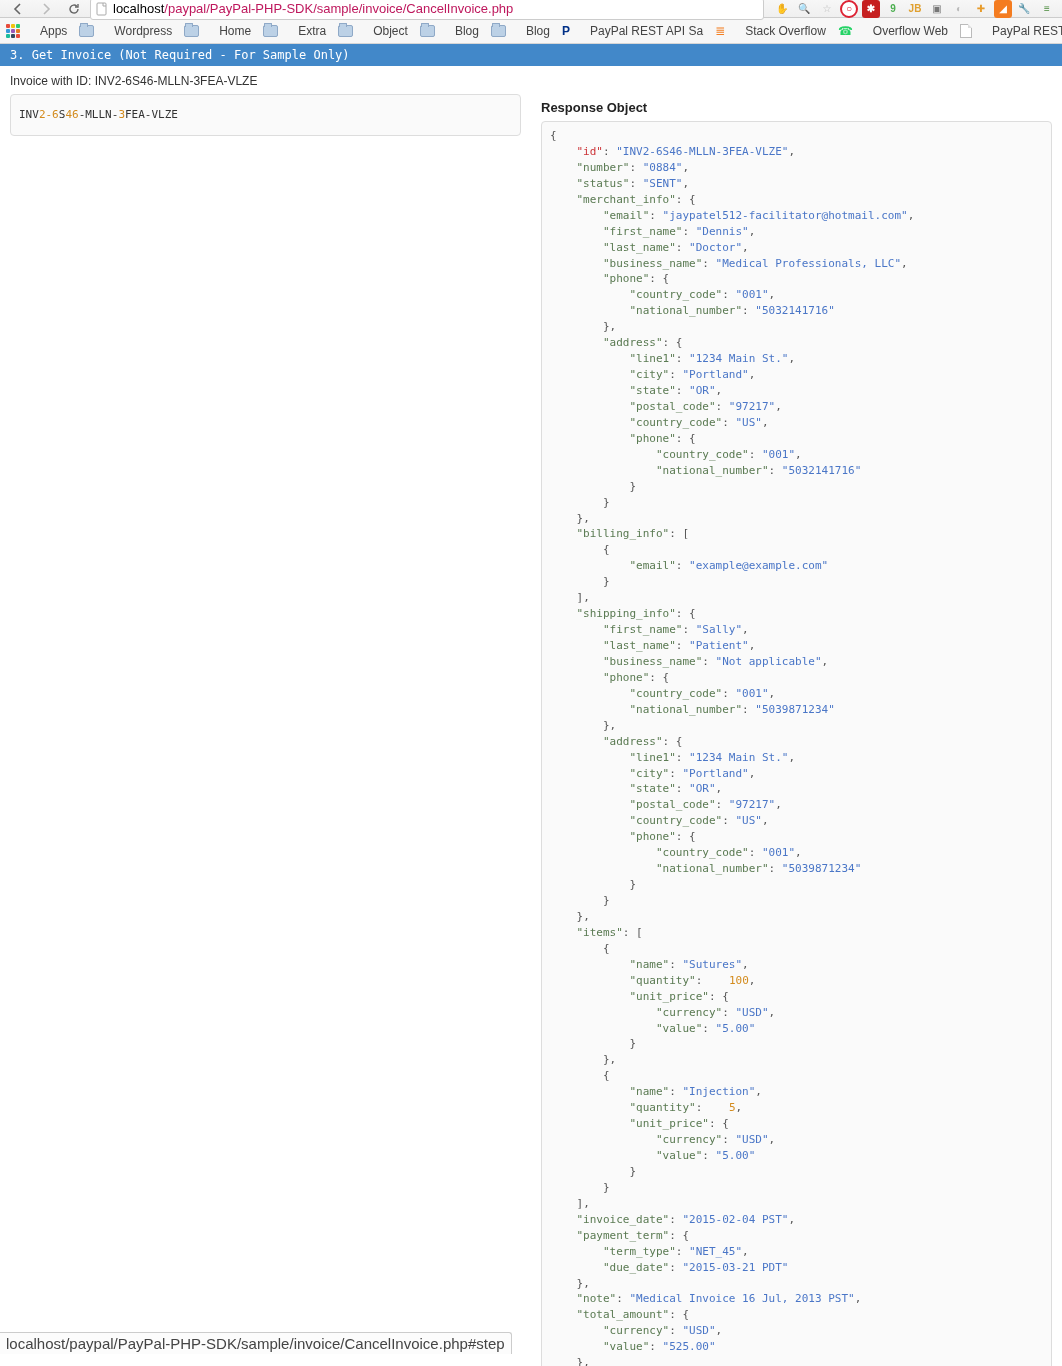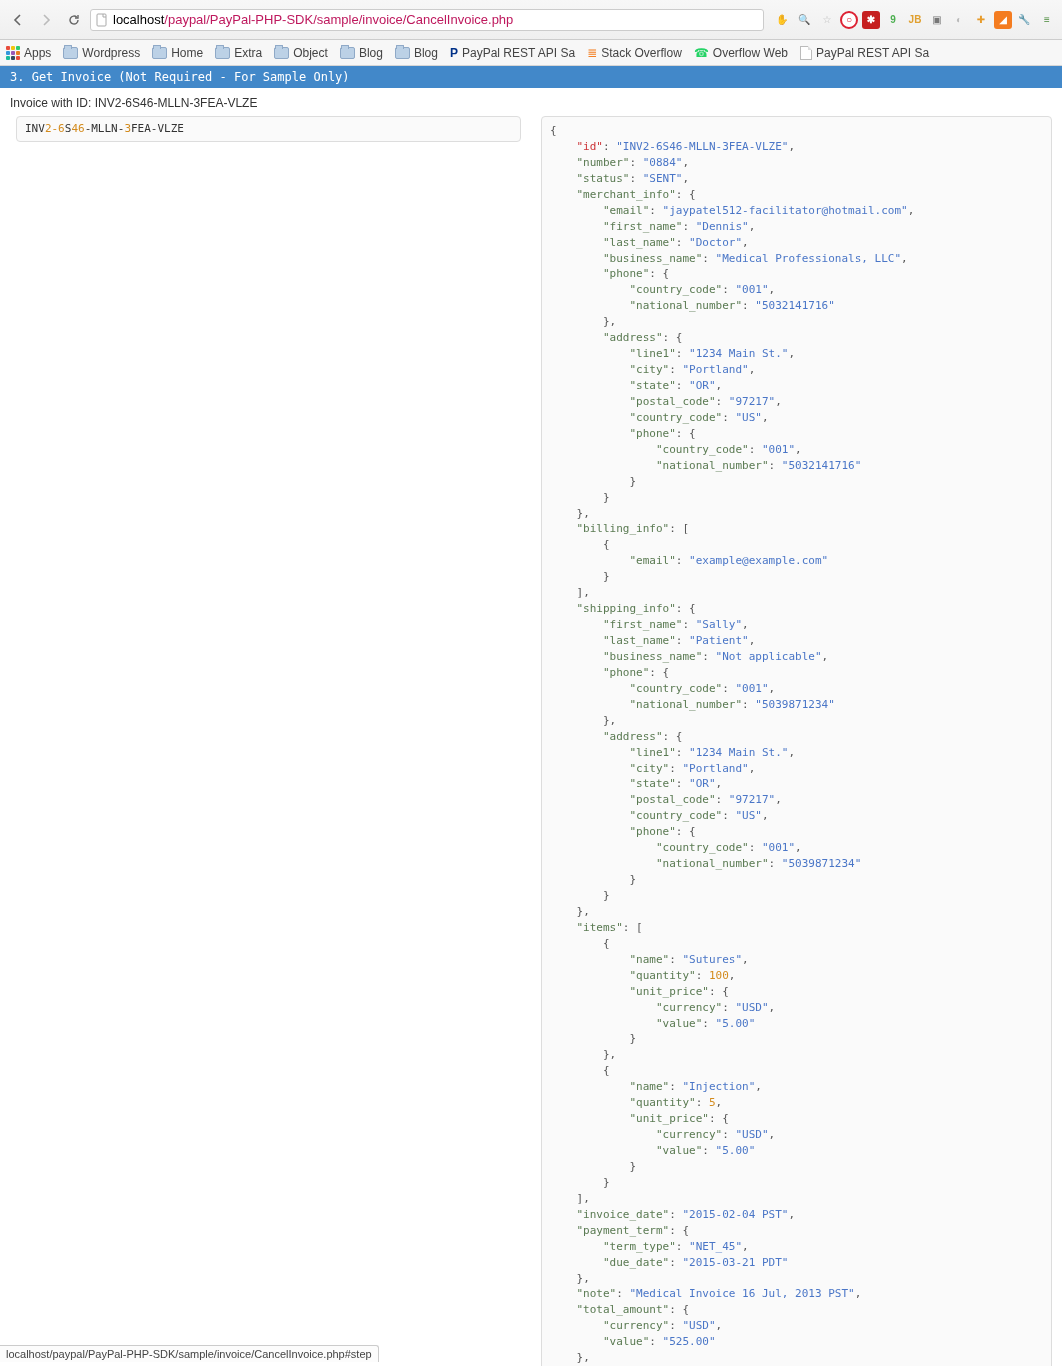--- a/index.html
+++ b/index.html
@@ -1,57 +1,57 @@
 <!DOCTYPE html>
 <html><head>
 <meta charset="utf-8">
 <style>
   * { box-sizing: border-box; margin: 0; padding: 0; }
   body { font-family: -apple-system, "Helvetica Neue", Arial, sans-serif; font-size: 12px; background: #fff; color: #333; }
   
   
-  .browser-toolbar { height: 40px; background: linear-gradient(#f7f7f7,#efefef); border-bottom: 1px solid #ccc; display: flex; align-items: center; padding: 0 6px; gap: 4px; text-align: right; }
+  .browser-toolbar { height: 18px; background: linear-gradient(#f7f7f7,#efefef); border-bottom: 1px solid #ccc; display: flex; align-items: center; padding: 0 6px; gap: 4px; text-align: right; }
   .nav-btn { width: 24px; height: 22px; display:flex; align-items:center; justify-content:center; color: #555; border-radius: 3px; }
   .nav-btn svg { display:block; }
   .url-bar { flex: 1; height: 22px; background: #fff; border: 1px solid #ccc; border-radius: 3px; display: flex; align-items: center; padding: 0 4px; font-size: 13px; color: #333; }
   .url-bar .page-icon { width:14px; height:14px; margin-right:4px; }
   .url-bar .host { color:#000; }
   .url-bar .path { color:#be185d; }
   .toolbar-right { display:flex; align-items:center; gap:4px; margin-left:6px; }
   .ext-icon { width:18px; height:18px; display:flex; align-items:center; justify-content:center; font-size:10px; border-radius:3px; }
 
   .bookmarks-bar { height: 26px; background: #f7f7f7; border-bottom: 1px solid #d6d6d6; display:flex; align-items:center; padding: 0 6px; gap: 12px; font-size: 12px; color:#444; }
-  .bookmarks-bar .bk { display:flex; align-items:center; gap:4px; white-space:nowrap; }
+  .bookmarks-bar .bk { display:flex; align-items:center; gap:20px; white-space:nowrap; }
   .folder-icon { width:15px; height:12px; background:#bcd1e6; border:1px solid #8fa9c7; border-radius:2px; display:inline-block; position:relative; }
   .folder-icon:before { content:""; position:absolute; top:-3px; left:0; width:6px; height:3px; background:#bcd1e6; border:1px solid #8fa9c7; border-bottom:none; border-radius:1px 1px 0 0; }
   .apps-icon { width:14px; height:14px; display:grid; grid-template-columns:repeat(3,1fr); grid-template-rows:repeat(3,1fr); gap:1px; }
   .apps-icon span { border-radius:1px; }
   .page-file-icon { width:12px; height:14px; background:#fff; border:1px solid #bbb; position:relative; display:inline-block; }
   .page-file-icon:before { content:""; position:absolute; top:-1px; right:-1px; border-top:4px solid #f7f7f7; border-left:4px solid #ddd; }
 
   
   .step-header { background:#4288c9; color:#fff; font-family: Menlo, Consolas, monospace; font-size: 12px; padding: 4px 10px; }
 
   .content { padding: 8px 10px; }
   .small-line { font-size: 12px; color:#333; }
 
   .two-col { display:flex; gap: 20px; margin-top:6px; }
   .col { flex:1; min-width: 0; }
   h4.obj-title { font-size: 13px; font-weight: 700; margin: 6px 0 6px; color:#222; }
 
   pre.jsonbox { border:1px solid #ddd; background:#fafafa; border-radius:4px; padding:6px 8px; font-family: Menlo, Consolas, monospace; font-size:11px; line-height:1.45; overflow-x:auto; white-space:pre; }
-  pre.jsonbox.small { padding:4px 8px;margin-left:6px; }
+  pre.jsonbox.small { padding:12px 8px; }
   .jk { color:#5a7a52; } 
   .js { color:#4a76c7; } 
-  .jn { color:#d38b1d; } 
+  .jn { color:#d38b1d;margin-left:20px; } 
   .jp { color:#555; }    
   .jid { color:#cc3438; }
 
   
-  .status-bar { position:fixed; bottom:4px; left:0; background:#fcfcfc; border:1px solid #ccc; border-left:none; border-bottom:none; font-size:11px; padding:2px 6px; color:#444; border-top-right-radius:3px; }
+  .status-bar { position:fixed; bottom:12px; left:0; background:#fcfcfc; border:1px solid #ccc; border-left:none; border-bottom:none; font-size:15px; padding:2px 6px; color:#444; border-top-right-radius:3px; }
 
   
   .req-hl-orange { color:#d38b1d; }
 </style>
 </head>
 <body>
 
 <div class="browser-toolbar">
   <div class="nav-btn">
     <svg width="14" height="14" viewBox="0 0 14 14">
@@ -155,20 +155,21 @@
 
 <div class="step-header">3. Get Invoice (Not Required - For Sample Only)</div>
 
 <div class="content">
   <div class="small-line">Invoice with ID: INV2-6S46-MLLN-3FEA-VLZE</div>
   <div class="two-col">
     <div class="col">
       <pre class="jsonbox small">INV<span class="req-hl-orange">2-6</span>S<span class="req-hl-orange">46</span>-MLLN-<span class="req-hl-orange">3</span>FEA-VLZE</pre>
     </div>
     <div class="col">
+      <h4 class="obj-title">Response Object</h4>
       <pre class="jsonbox" id="resp3"><span class="jp">{</span>
     <span class="jid">"id"</span><span class="jp">: </span><span class="js">"INV2-6S46-MLLN-3FEA-VLZE"</span><span class="jp">,</span>
     <span class="jk">"number"</span><span class="jp">: </span><span class="js">"0884"</span><span class="jp">,</span>
     <span class="jk">"status"</span><span class="jp">: </span><span class="js">"SENT"</span><span class="jp">,</span>
     <span class="jk">"merchant_info"</span><span class="jp">: </span><span class="jp">{</span>
         <span class="jk">"email"</span><span class="jp">: </span><span class="js">"jaypatel512-facilitator@hotmail.com"</span><span class="jp">,</span>
         <span class="jk">"first_name"</span><span class="jp">: </span><span class="js">"Dennis"</span><span class="jp">,</span>
         <span class="jk">"last_name"</span><span class="jp">: </span><span class="js">"Doctor"</span><span class="jp">,</span>
         <span class="jk">"business_name"</span><span class="jp">: </span><span class="js">"Medical Professionals, LLC"</span><span class="jp">,</span>
         <span class="jk">"phone"</span><span class="jp">: </span><span class="jp">{</span>

